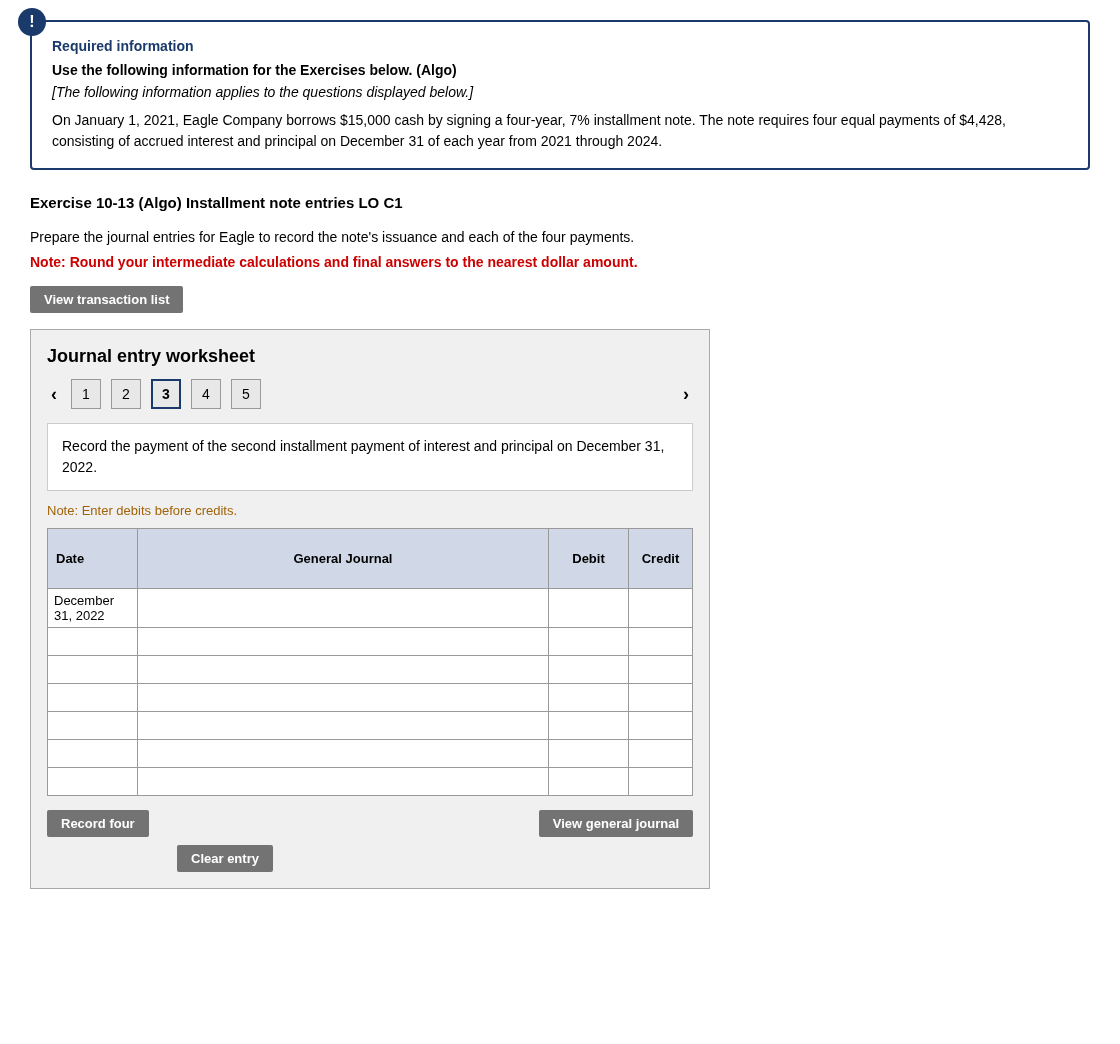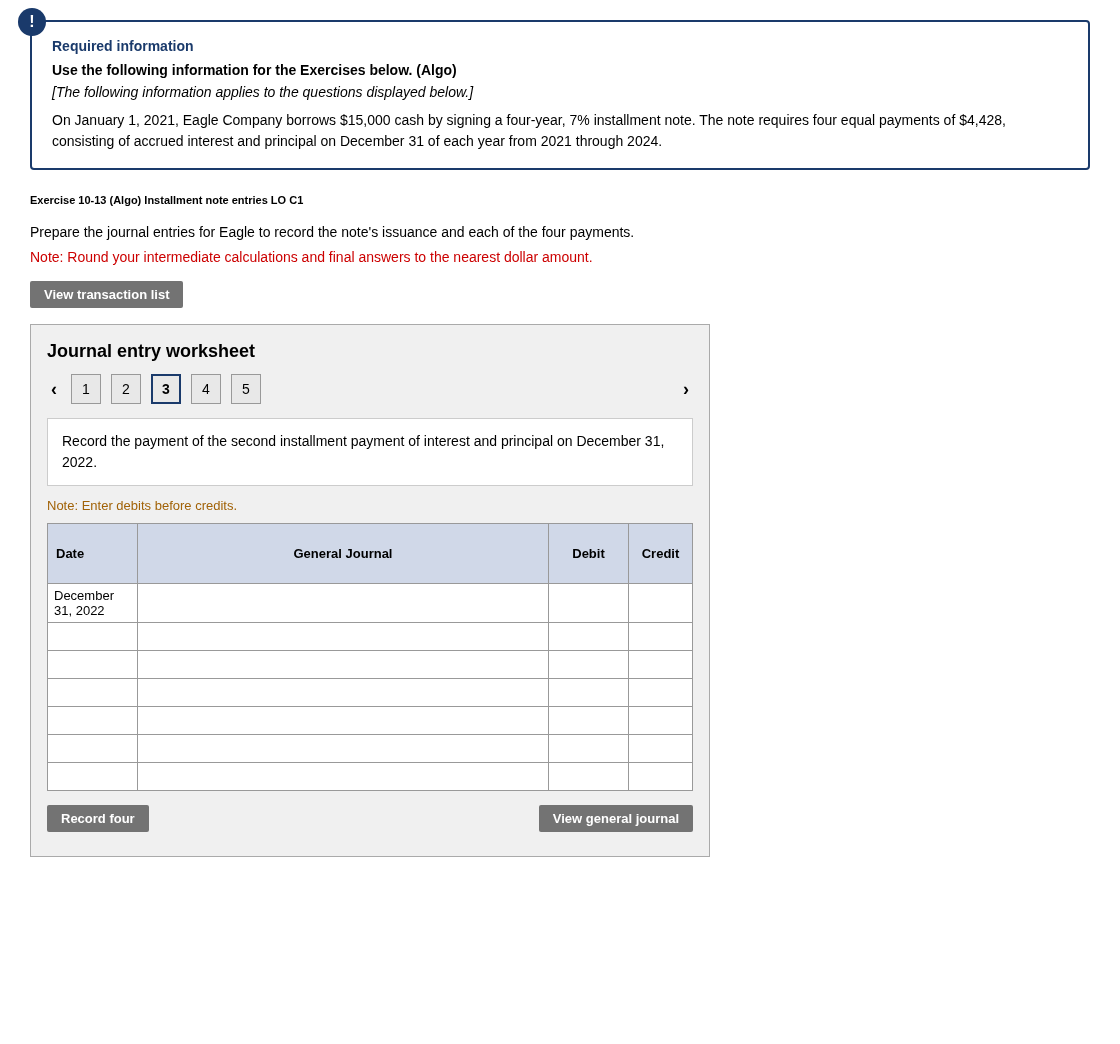--- a/index.html
+++ b/index.html
@@ -50,32 +50,32 @@
       font-style: italic;
       margin-bottom: 10px;
     }
     .info-box .body-text {
       line-height: 1.5;
     }
 
     
     .exercise-heading {
       font-weight: bold;
-      font-size: 11px;
+      font-size: 15px;
       margin-bottom: 16px;
     }
 
     
     .instructions {
       margin-bottom: 6px;
       line-height: 1.5;
     }
     .note-red {
       color: #cc0000;
-      font-weight: normal;
+      font-weight: bold;
       margin-bottom: 16px;
     }
 
     
     .btn-blue {
       background: #737373;
       color: white;
       border: none;
       padding: 6px 14px;
       font-size: 13px;
@@ -296,16 +296,19 @@
         <td class="col-debit"><input type="text" style=""></td>
         <td class="col-credit"><input type="text" style=""></td>
       </tr>
     </tbody>
   </table>
 
   <div class="btn-row1">
     <button class="btn-blue">Record four</button>
     <button class="btn-blue" style="margin-left:auto;">View general journal</button>
   </div>
+  <div class="btn-row2">
+    <button class="btn-blue">Clear entry</button>
+  </div>
 </div>
 
 
 
 
 </body></html>

